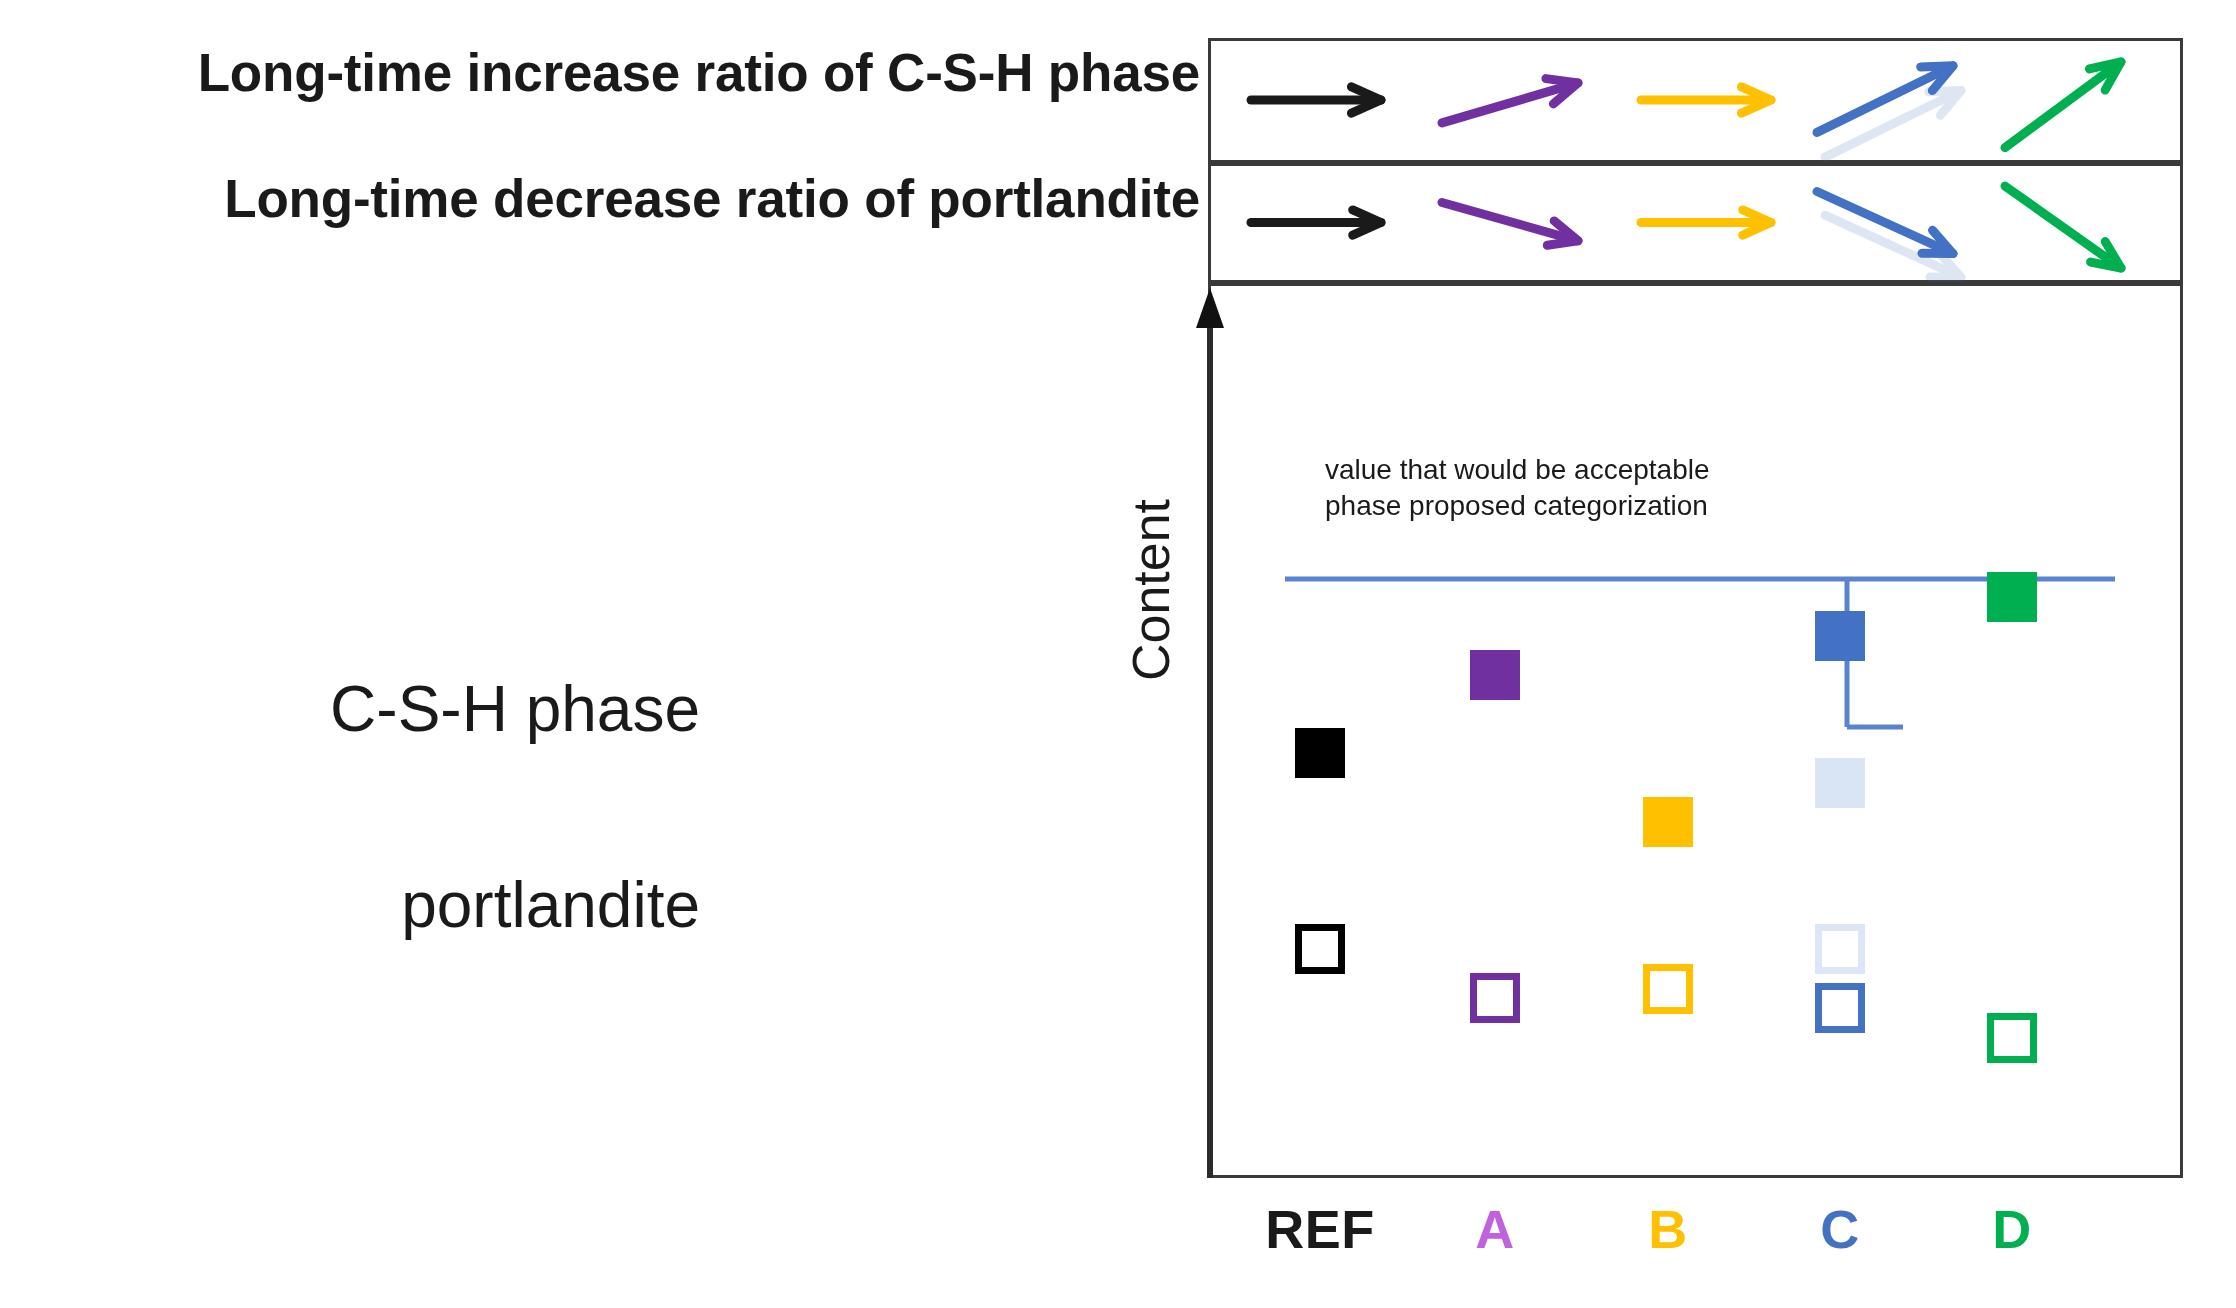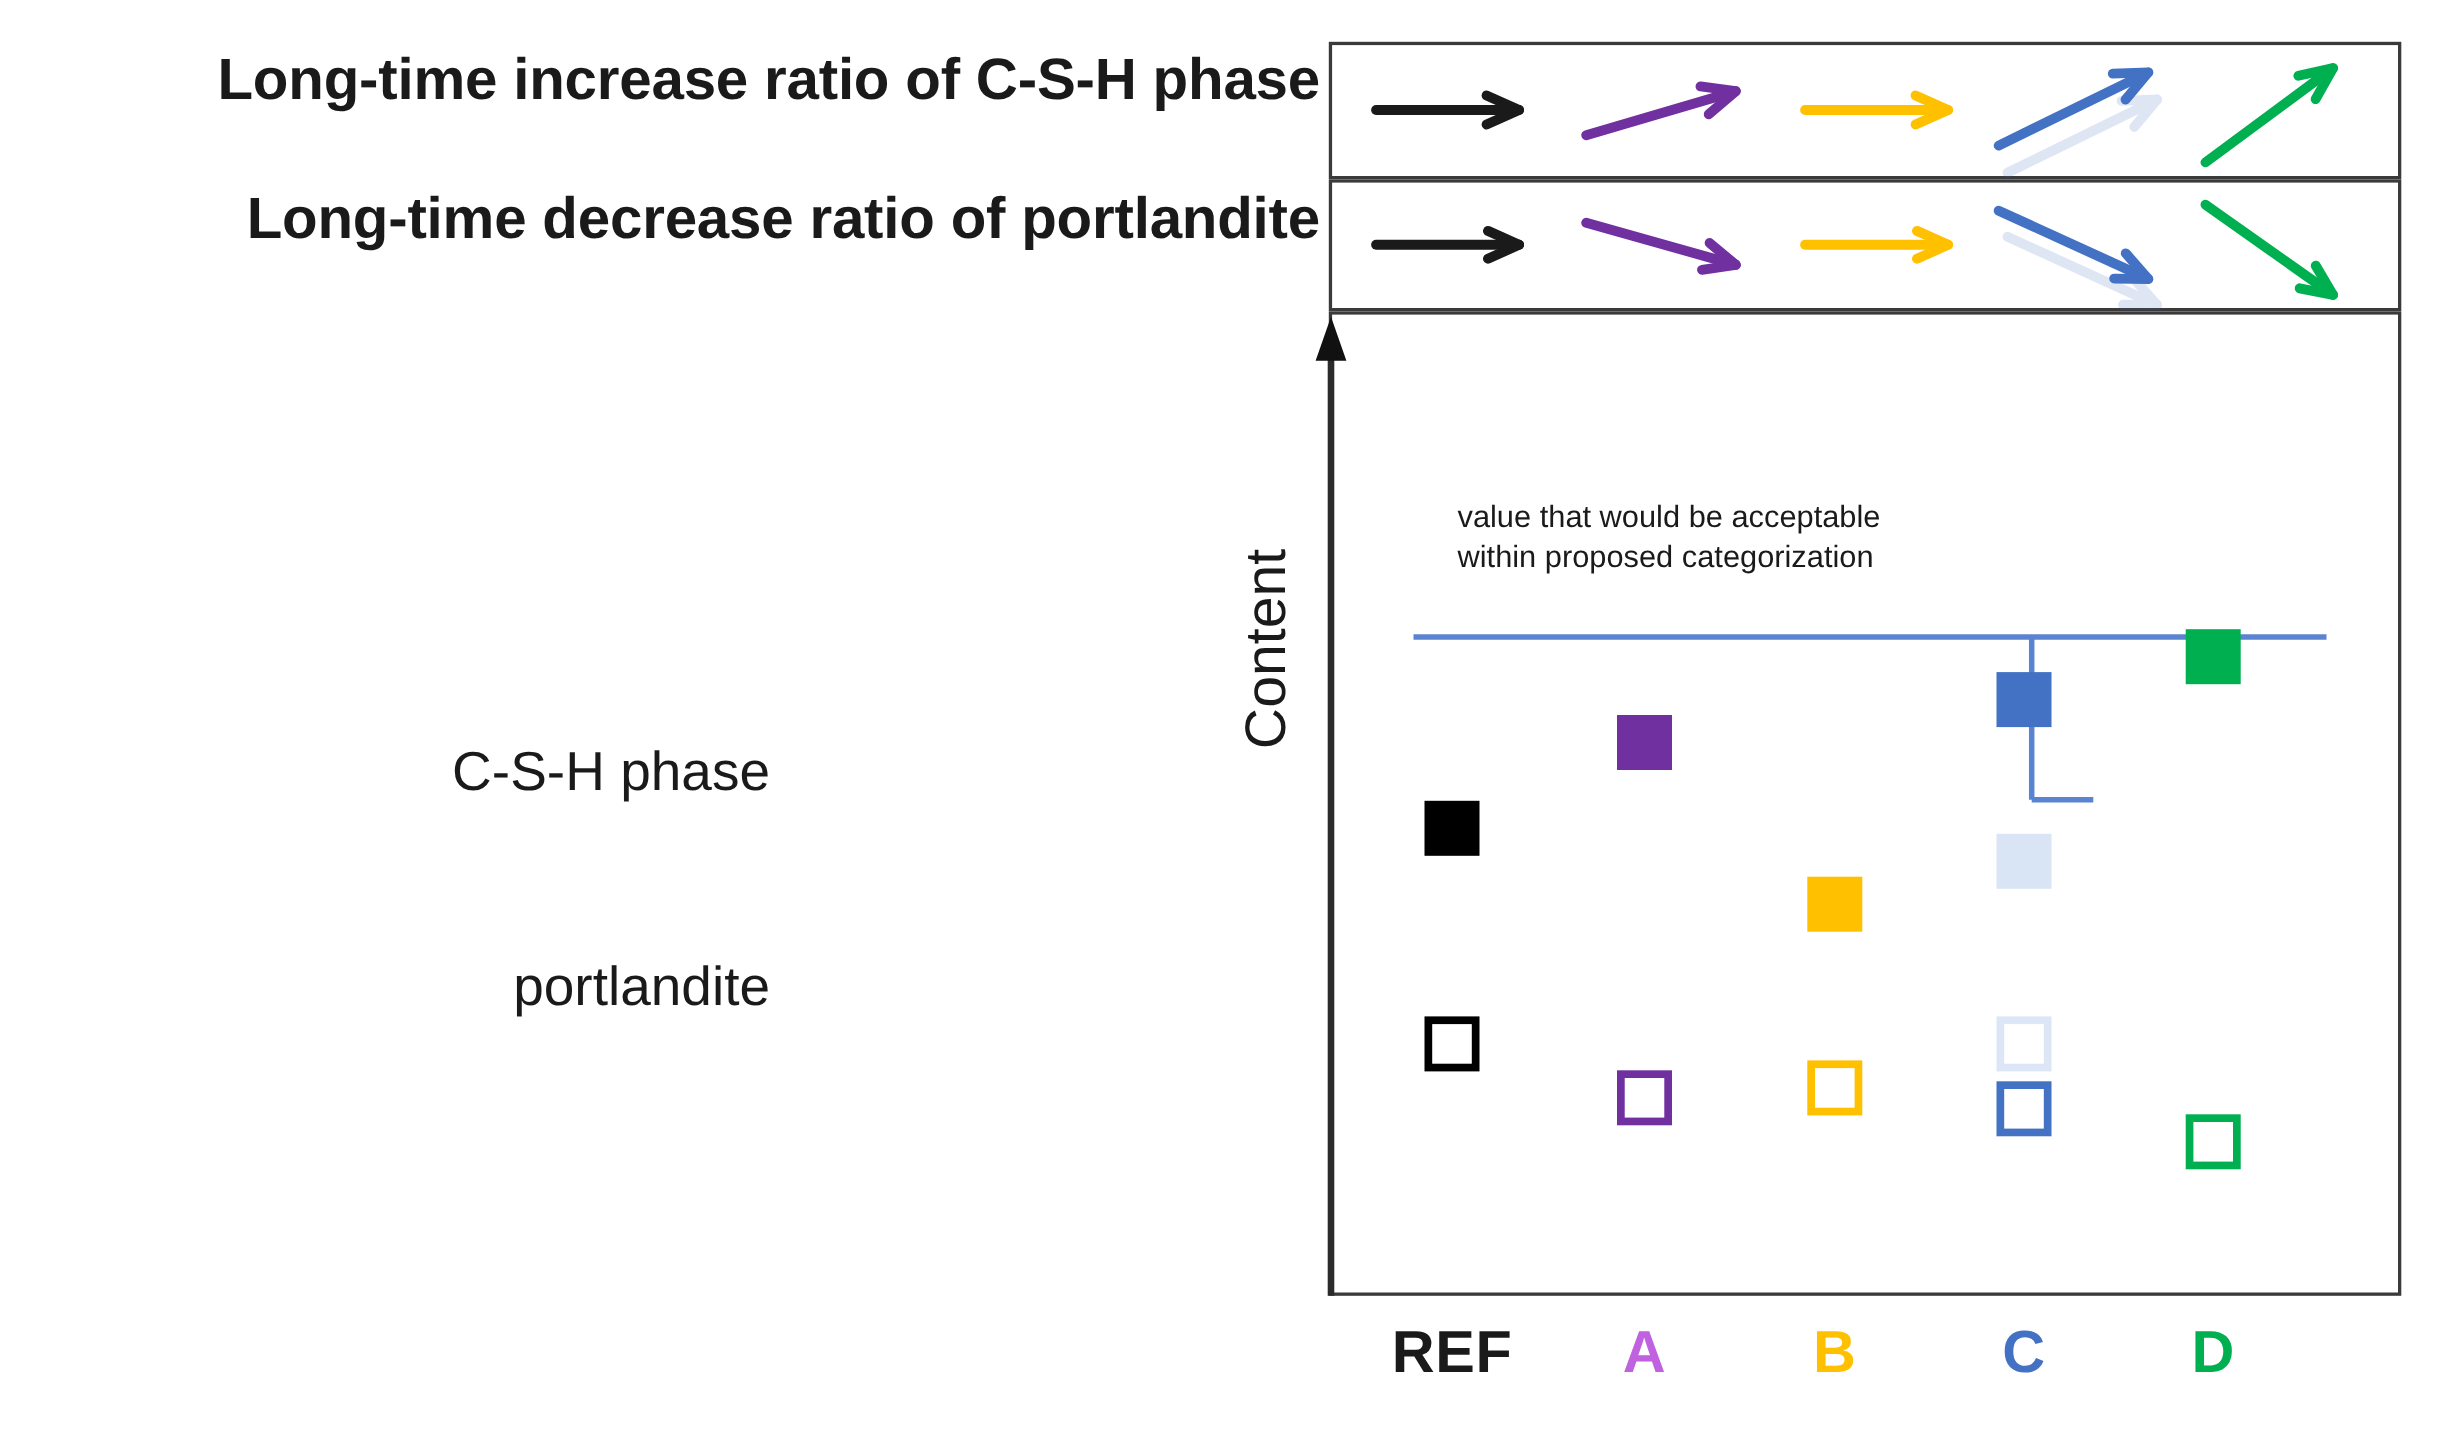--- a/index.html
+++ b/index.html
@@ -106,21 +106,21 @@
     top: 575px;
     width: 830px;
     height: 200px;
     pointer-events: none;
   }
   #ref-line-group svg { display: block; overflow: visible; }
 
   
   .series-label {
     position: absolute;
-    font-size: 50px;
+    font-size: 64px;
     color: #1a1a1a;
     white-space: nowrap;
     text-align: right;
     width: 520px;
   }
   #series-label-csh  { left: 180px; top: 672px; }
   #series-label-port { left: 180px; top: 868px; }
 
   
   .marker {
@@ -256,21 +256,21 @@
     <svg width="30" height="890" viewBox="0 0 30 890">
       <line x1="15" y1="18" x2="15" y2="890" stroke="#2b2b2b" stroke-width="6"></line>
       <polygon points="15,0 1,40 29,40" fill="#111111"></polygon>
     </svg>
   </div>
 
   <div id="y-axis-label">Content</div>
 
   <div id="annotation">
     <div>value that would be acceptable</div>
-    <div>within proposed categorization</div>
+    <div>phase proposed categorization</div>
   </div>
 
   <div id="ref-line-group">
     <svg width="830" height="200" viewBox="0 0 830 200">
       <line id="ref-hline" x1="0" y1="4" x2="830" y2="4" stroke="#5B84D0" stroke-width="5"></line>
       <line id="ref-vline" x1="562" y1="4" x2="562" y2="152" stroke="#5B84D0" stroke-width="5"></line>
       <line id="ref-tick" x1="562" y1="152" x2="618" y2="152" stroke="#5B84D0" stroke-width="5"></line>
     </svg>
   </div>
 

